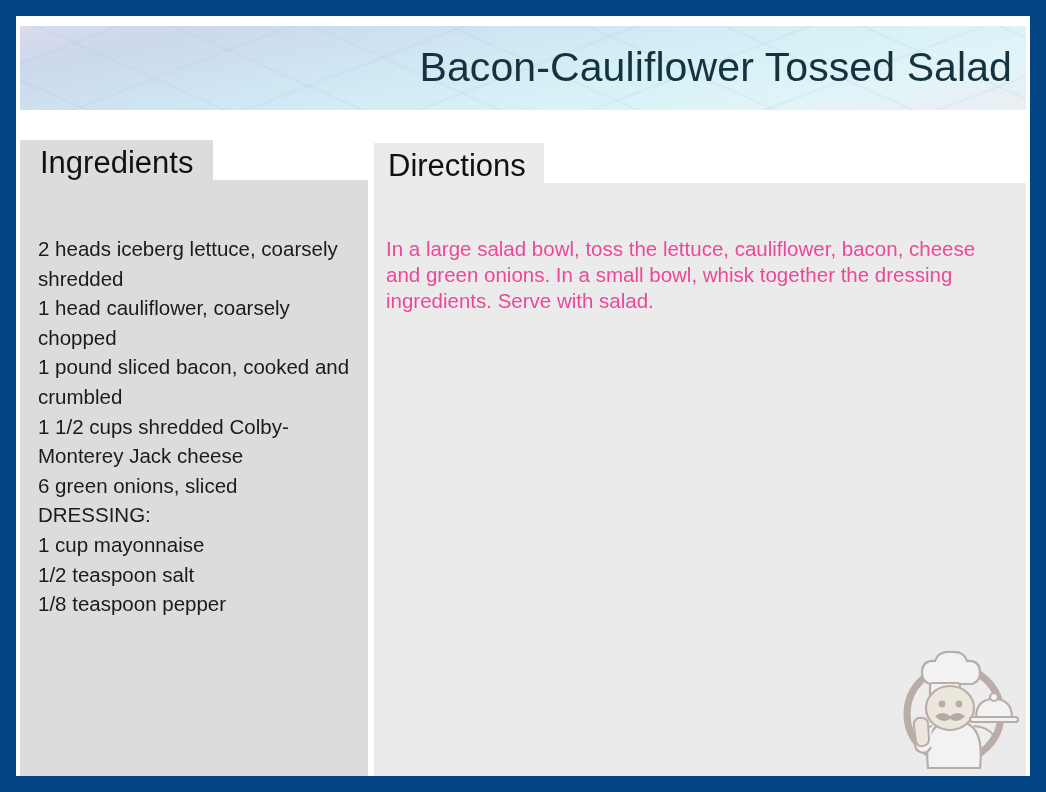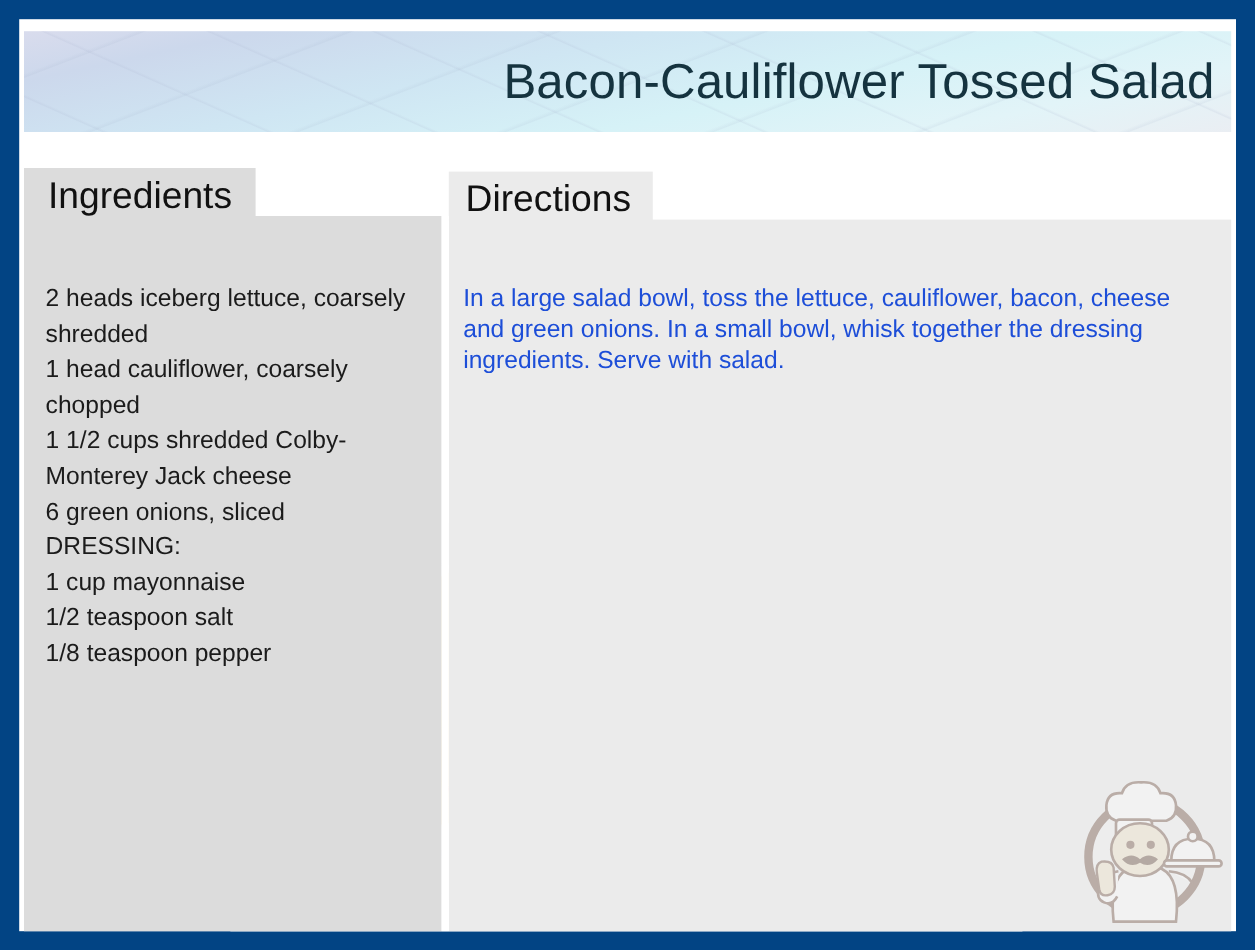--- a/index.html
+++ b/index.html
@@ -222,21 +222,21 @@
     color: #1b1b1b;
   }
   .ing-list div { white-space: normal; }
 
   .dir-text {
     left: 370px;
     top: 192px;
     width: 628px;
     font-size: 20.5px;
     line-height: 26px;
-    color: #1d4ed8;
+    color: #ec4899;
   }
 
   
   .divider {
     position: absolute;
     left: 352px;
     top: 164px;
     width: 6px;
     height: 611px;
     background: #ffffff;
@@ -289,20 +289,21 @@
   <div class="panel-directions-head"></div>
   <div class="panel-directions-body"></div>
   <div class="divider"></div>
 
   <div class="head-label head-ingredients">Ingredients</div>
   <div class="head-label head-directions">Directions</div>
 
   <div class="panel-ingredients-text ing-list">
     <div>2 heads iceberg lettuce, coarsely shredded</div>
     <div>1 head cauliflower, coarsely chopped</div>
+    <div>1 pound sliced bacon, cooked and crumbled</div>
     <div>1 1/2 cups shredded Colby-Monterey Jack cheese</div>
     <div>6 green onions, sliced</div>
     <div>DRESSING:</div>
     <div>1 cup mayonnaise</div>
     <div>1/2 teaspoon salt</div>
     <div>1/8 teaspoon pepper</div>
   </div>
 
   <div class="panel-directions-text dir-text">In a large salad bowl, toss the lettuce, cauliflower, bacon, cheese and green onions. In a small bowl, whisk together the dressing ingredients. Serve with salad.</div>
 

